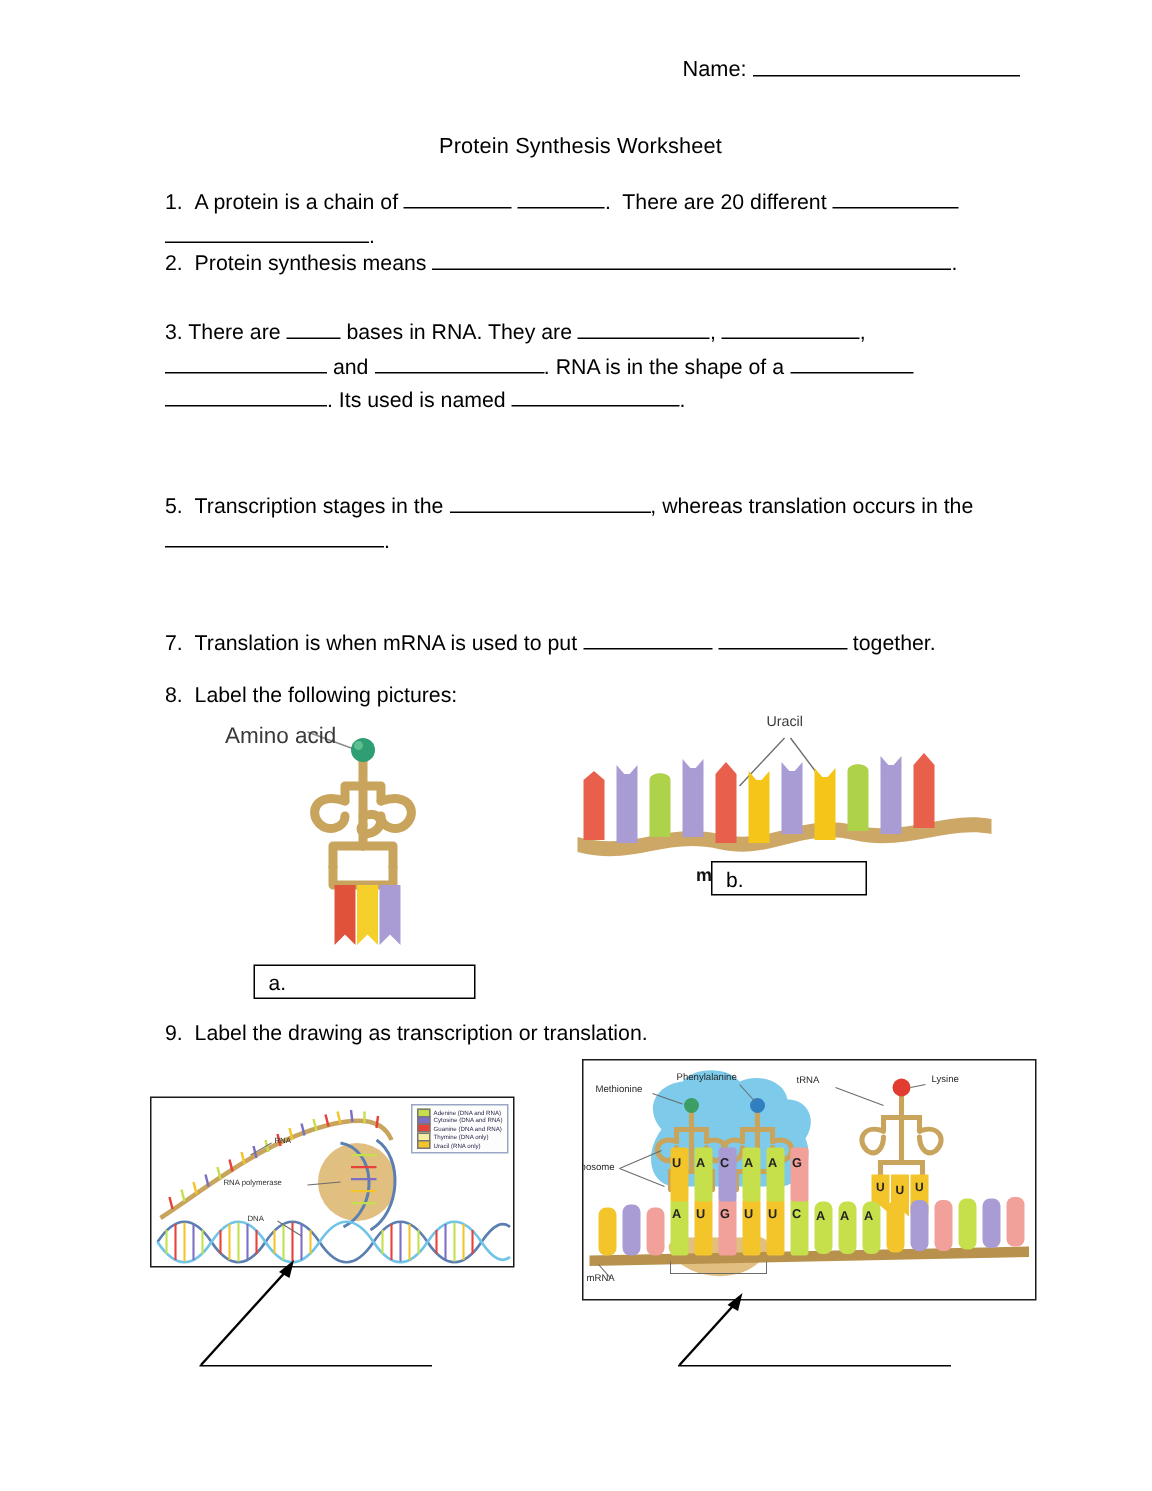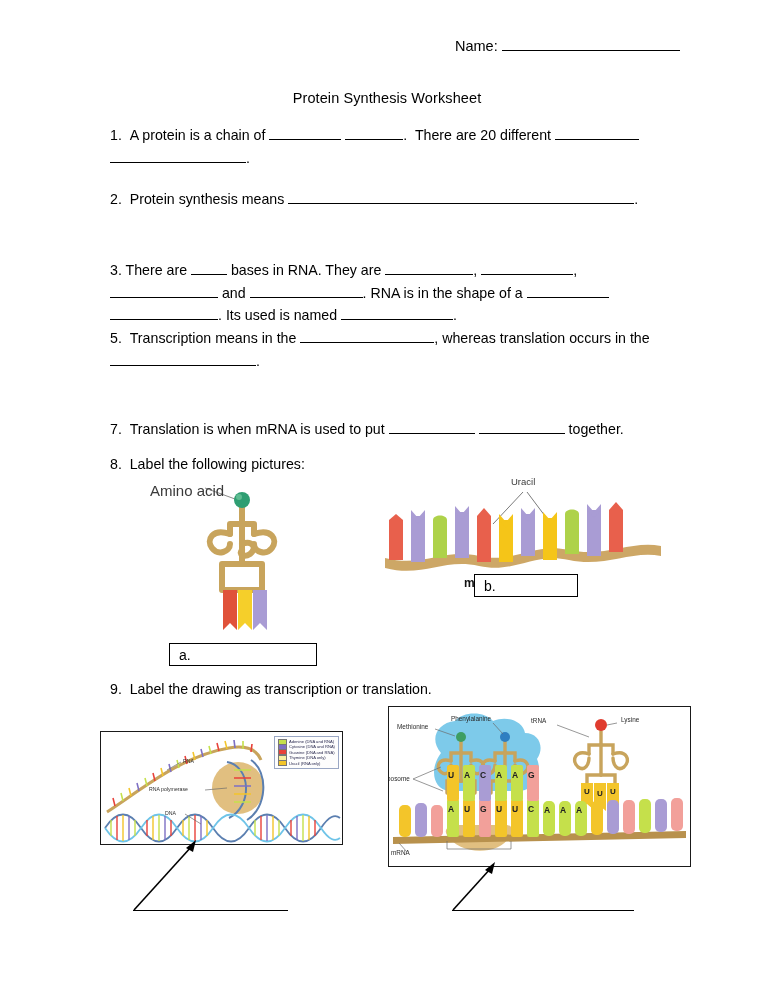--- a/index.html
+++ b/index.html
@@ -49,22 +49,22 @@
 
   
   .qblock {
     position: absolute;
     left: 110px;
     width: 552px;
     font-size: 14.2px;
     line-height: 22.5px;
   }
   .q1 { top: 124px; }
-  .q2 { top: 188px; }
-  .q3 { top: 211px; margin-top: 48px; }
+  .q2 { top: 165px; }
+  .q3 { top: 211px; }
   .q4 { top: 281px; }
   .q5 { top: 327px; }
   .q6 { top: 383px; }
   .q7 { top: 418px; }
   .q8 { top: 453px; }
   .q9 { top: 678px; }
 
   .num { white-space: pre; }
 
   
@@ -211,21 +211,21 @@
     <span class="blank" style="width:108px"></span>
     <span>and</span>
     <span class="blank" style="width:113px"></span><span>.  RNA is in the shape of a</span>
     <span class="blank" style="width:82px"></span><br>
     <span class="blank" style="width:108px"></span><span>.  Its used is named</span>
     <span class="blank" style="width:112px"></span><span>.</span>
   </div>
 
 
   <div class="qblock q5">
-    <span class="num">5.</span><span>&nbsp;&nbsp;</span><span>Transcription means in the</span>
+    <span class="num">5.</span><span>&nbsp;&nbsp;</span><span>Transcription stages in the</span>
     <span class="blank" style="width:134px"></span><span>, whereas translation occurs in the</span>
     <span class="blank" style="width:146px"></span><span>.</span>
   </div>
 
 
   <div class="qblock q7">
     <span class="num">7.</span><span>&nbsp;&nbsp;</span><span>Translation is when mRNA is used to put</span>
     <span class="blank" style="width:86px"></span>
     <span class="blank" style="width:86px"></span>
     <span>together.</span>

